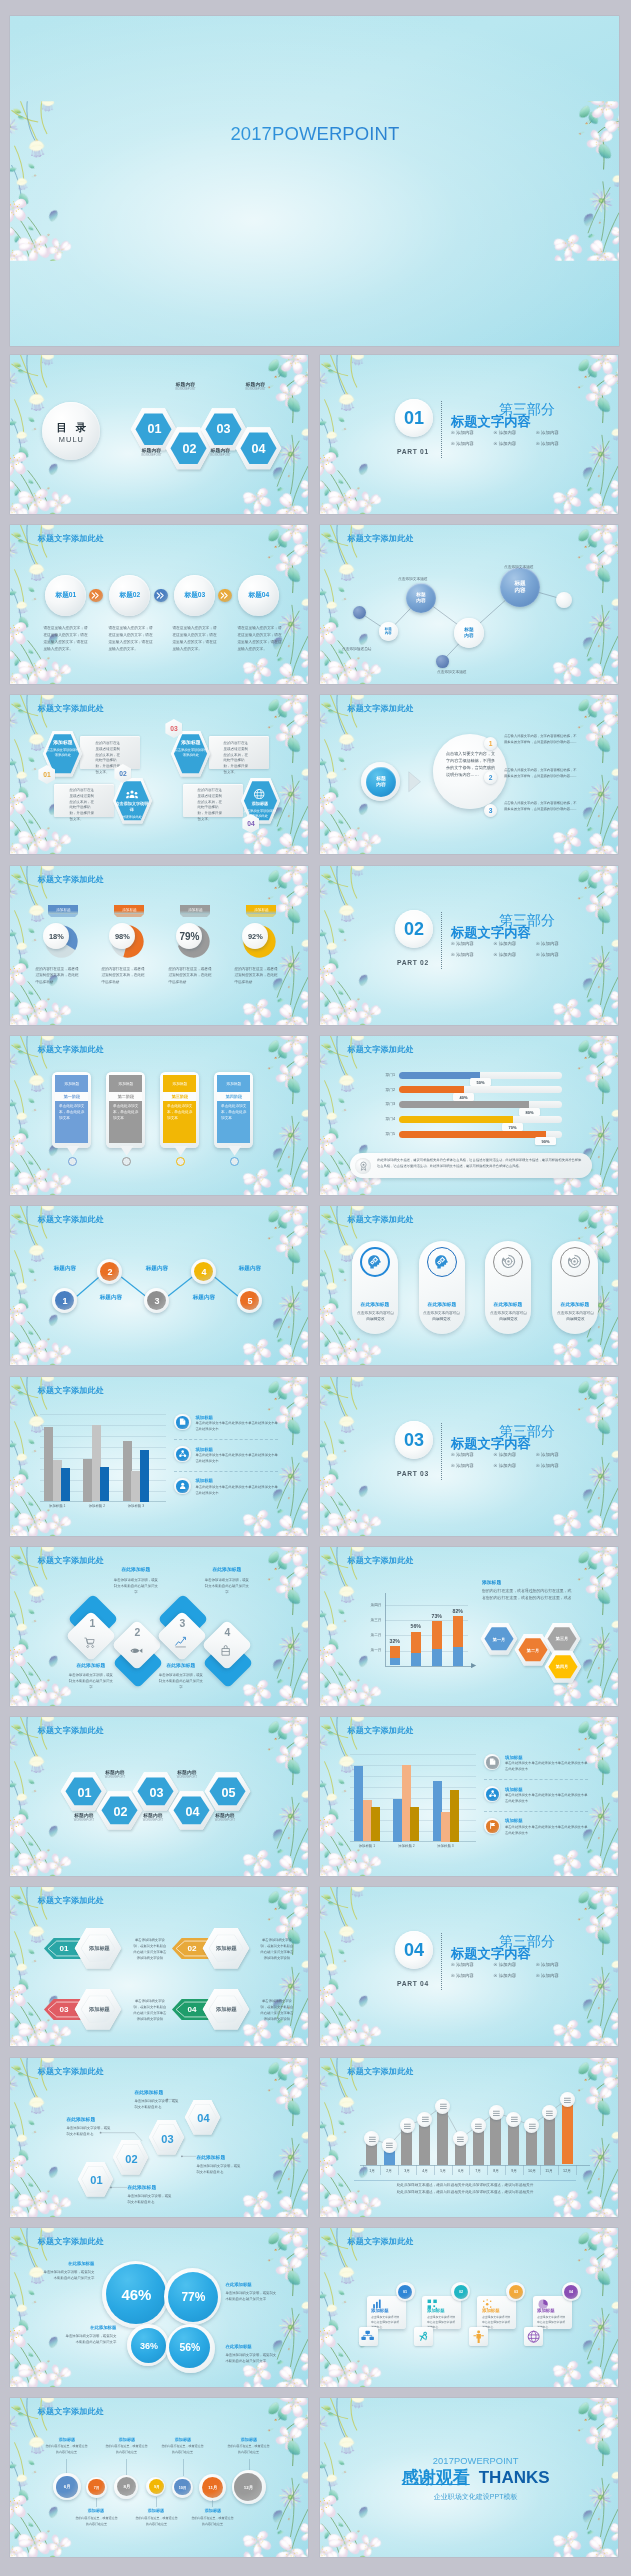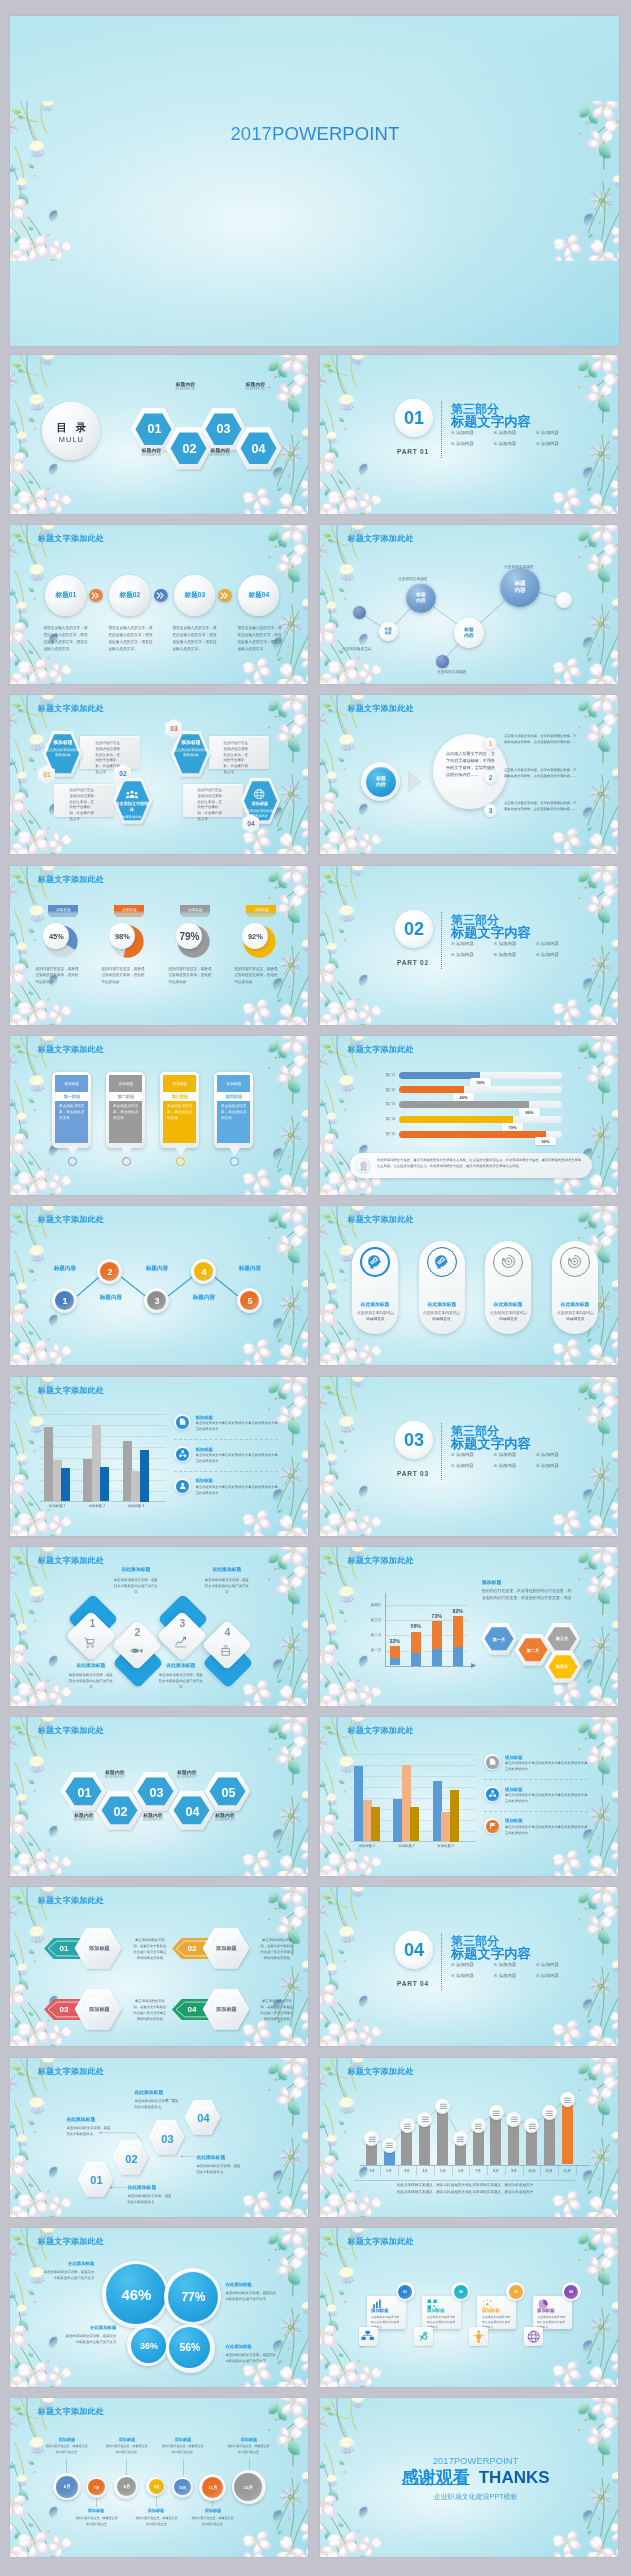--- a/index.html
+++ b/index.html
@@ -44,21 +44,21 @@
  background:linear-gradient(90deg,#3aa7dd 0%,#4fb3e1 60%,rgba(130,205,232,.35) 100%);}
 
 
 .pd-circ{position:absolute;width:36px;height:36px;border-radius:50%;
  background:radial-gradient(circle at 40% 34%,#ffffff 0%,#fbfcfc 48%,#eaeff1 80%,#dde4e7 100%);
  box-shadow:0 1.5px 3.7px rgba(60,90,110,.28), inset 0 0.7px 1.5px #fff;
  display:flex;align-items:center;justify-content:center;}
 .pd-num{font-size:18px;font-weight:bold;color:#1b90d6;}
 .pd-part{position:absolute;font-size:6.7px;font-weight:bold;color:#4b5b66;letter-spacing:0.7px;}
 .pd-dot{position:absolute;width:0.7px;border-left:0.7px dotted #6b8796;}
-.pd-sub{position:absolute;font-size:12px;font-weight:bold;color:#2193dd;}
+.pd-sub{position:absolute;font-size:14px;font-weight:normal;color:#2193dd;margin-left:48px;}
 .pd-title{position:absolute;font-size:13.3px;font-weight:bold;color:#1c8cdb;}
 .pd-bul{position:absolute;display:grid;grid-template-columns:repeat(3,1fr);
  column-gap:4.4px;row-gap:5.2px;width:123px;}
 .pd-bul span{font-size:4.4px;color:#53626d;white-space:nowrap;}
 .pd-bul span:before{content:"\203B";margin-right:1.5px;color:#5a6d78;}
 
 
 .hexw{position:absolute;}
 .lbl{position:absolute;font-size:4.8px;color:#3c4a54;font-weight:bold;line-height:1.25;text-align:center;}
 .lbl .sub{display:block;font-size:2.7px;color:#8794a0;letter-spacing:0.1px;font-weight:normal;}
@@ -1266,21 +1266,21 @@
       <div class="hdline"></div>
       <div style="position:absolute;left:38px;top:39px;width:30px;height:9px;background:linear-gradient(180deg,#5b8ec9 0%,#5b8ec9 62%,rgba(0,0,0,.14) 100%);display:flex;align-items:center;justify-content:center;font-size:3.6px;color:#fff">添加标题</div>
       <svg class="hexw" style="left:38px;top:48px" width="30" height="3" viewBox="0 0 40 4">
         <path d="M0,0 L4,4 L36,4 L40,0 Z" fill="#5b8ec9" opacity=".48"></path>
       </svg>
       <svg class="hexw" style="left:35px;top:59px" width="33" height="33" viewBox="0 0 44 44">
         <circle cx="22" cy="22" r="21.5" fill="#c9ccce" opacity=".5"></circle>
         <path d="M22,22 L8.18,5.53 A21.5,21.5 0 0 1 40.23,33.39 Z" fill="#5b8ec9"></path>
       </svg>
       <div style="position:absolute;left:33px;top:57px;width:26px;height:26px;border-radius:50%;background:radial-gradient(circle at 34% 26%,#ffffff 0%,#fafbfb 42%,#e9ebec 100%);box-shadow:0.7px 1.5px 3px rgba(50,80,100,.26)"></div>
-      <div style="position:absolute;left:33px;top:57px;width:26px;height:26px;display:flex;align-items:center;justify-content:center;font-size:7.4px;font-weight:bold;color:#3e4c56">45%</div>
+      <div style="position:absolute;left:33px;top:57px;width:26px;height:26px;display:flex;align-items:center;justify-content:center;font-size:7.4px;font-weight:bold;color:#3e4c56">18%</div>
       <div class="txt" style="left:25px;top:100px;width:46px;font-size:3.6px;line-height:1.75">您的内容打在这里，或者通过复制您的文本后，在此框中选择粘贴</div>
       <div style="position:absolute;left:104px;top:39px;width:30px;height:9px;background:linear-gradient(180deg,#ea6f23 0%,#ea6f23 62%,rgba(0,0,0,.14) 100%);display:flex;align-items:center;justify-content:center;font-size:3.6px;color:#fff">添加标题</div>
       <svg class="hexw" style="left:104px;top:48px" width="30" height="3" viewBox="0 0 40 4">
         <path d="M0,0 L4,4 L36,4 L40,0 Z" fill="#ea6f23" opacity=".48"></path>
       </svg>
       <svg class="hexw" style="left:101px;top:59px" width="33" height="33" viewBox="0 0 44 44">
         <circle cx="22" cy="22" r="21.5" fill="#c9ccce" opacity=".5"></circle>
         <path d="M22,22 L5.53,8.18 A21.5,21.5 0 1 1 16.51,42.79 Z" fill="#ea6f23"></path>
       </svg>
       <div style="position:absolute;left:99px;top:57px;width:26px;height:26px;border-radius:50%;background:radial-gradient(circle at 34% 26%,#ffffff 0%,#fafbfb 42%,#e9ebec 100%);box-shadow:0.7px 1.5px 3px rgba(50,80,100,.26)"></div>

